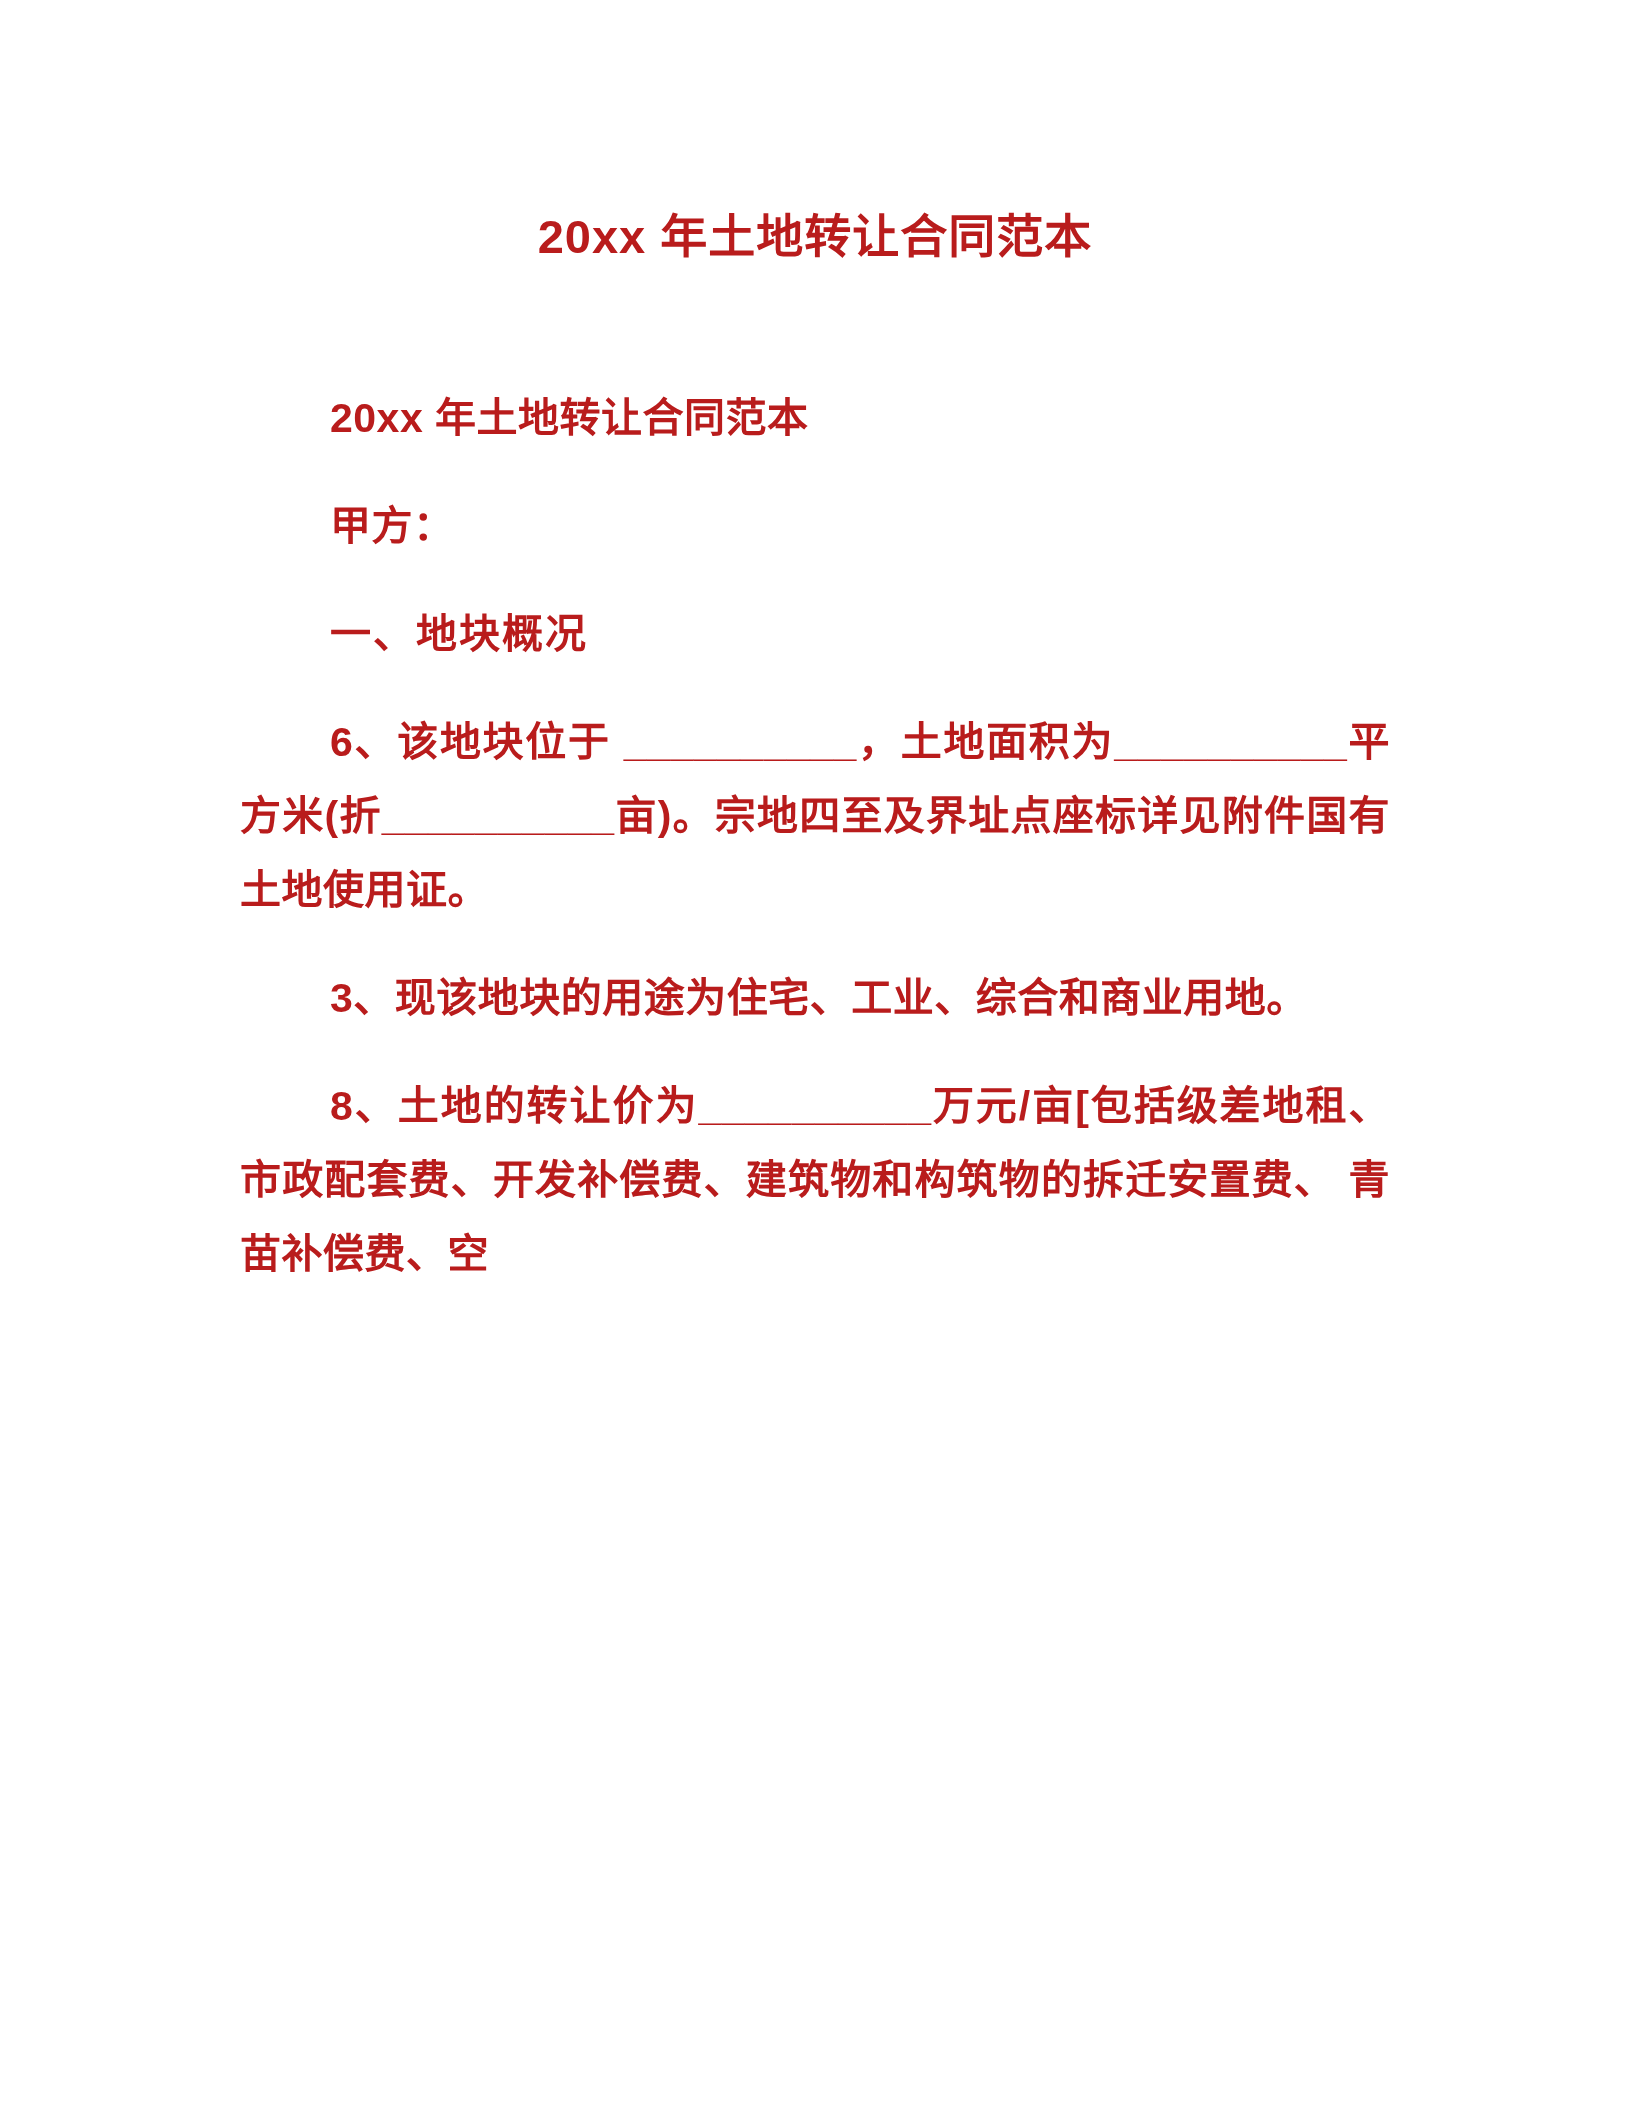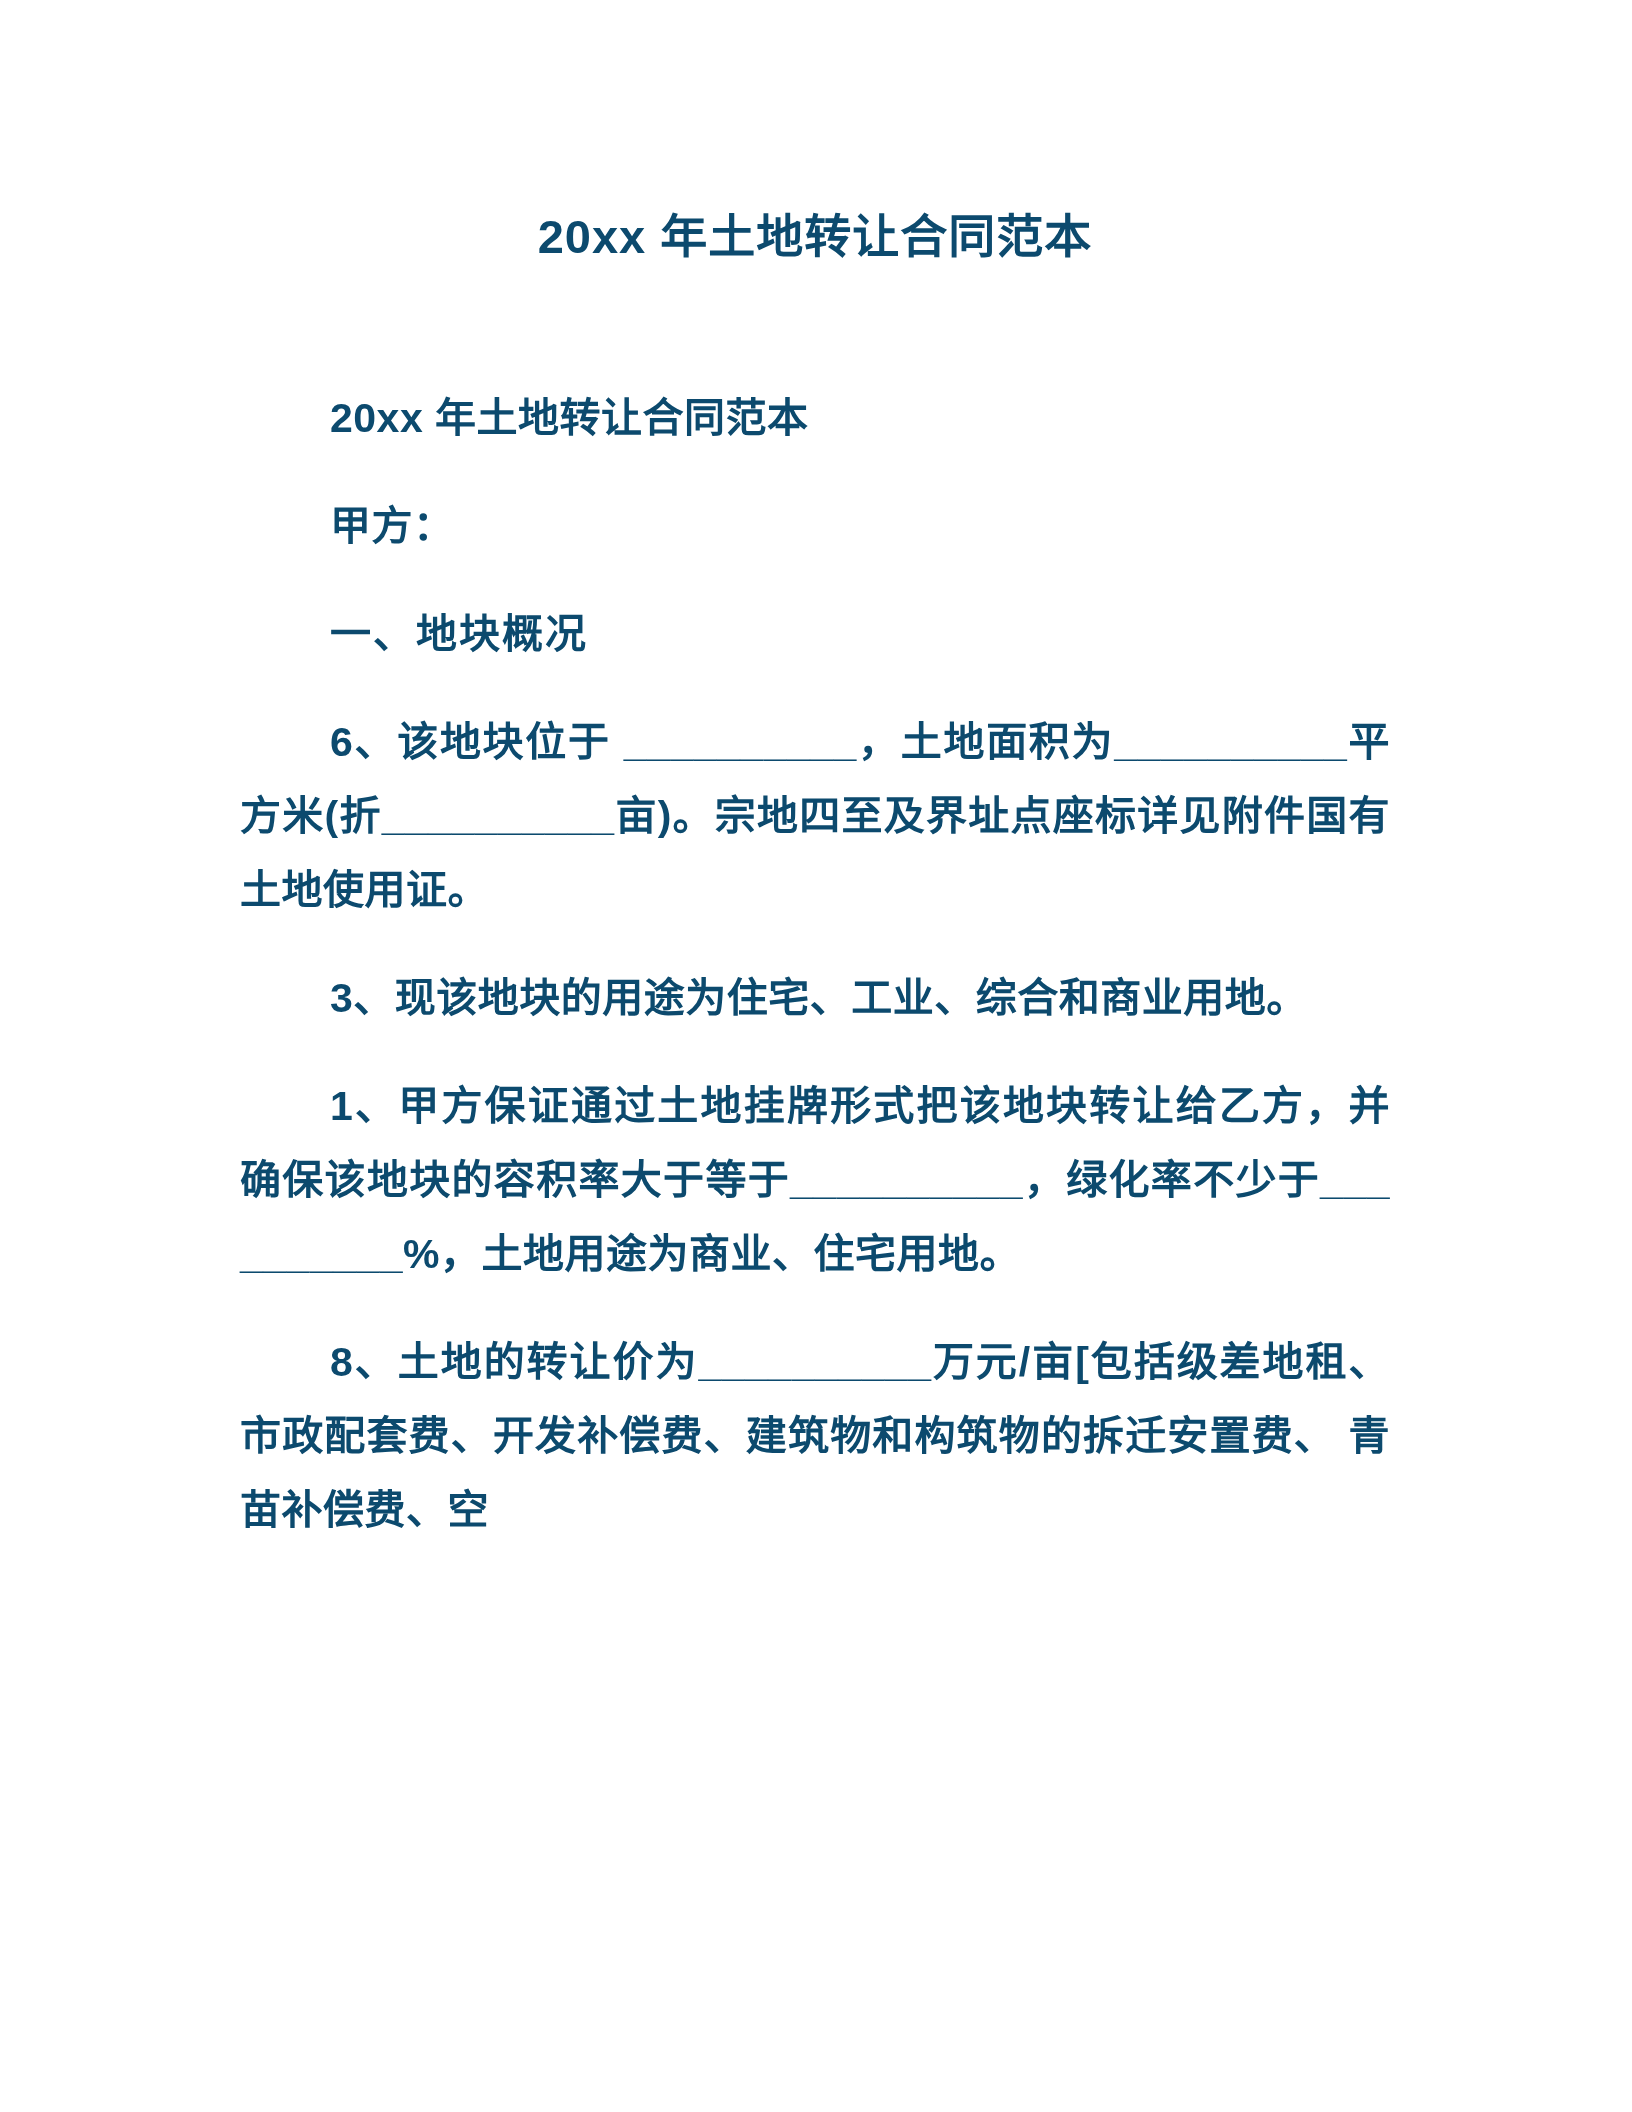--- a/index.html
+++ b/index.html
@@ -8,21 +8,21 @@
     background: #ffffff;
   }
   .page {
     position: relative;
     width: 1632px;
     height: 2112px;
     background: #ffffff;
     box-sizing: border-box;
     padding: 205px 242px 0 240px;
     font-family: "Liberation Sans", "DejaVu Sans", sans-serif;
-    color: #0c4a6e;
+    color: #b91c1c;
     overflow: hidden;
   }
   .doc-title {
     margin: 0 0 112px 0;
     font-size: 47px;
     line-height: 64px;
     font-weight: 700;
     text-align: center;
     letter-spacing: 1px;
   }
@@ -53,16 +53,15 @@
 
 
 
   <p class="para heading">一、地块概况</p>
 
   <p class="para">6、该地块位于 __________，土地面积为__________平方米(折__________亩)。宗地四至及界址点座标详见附件国有 土地使用证。</p>
 
   <p class="para">3、现该地块的用途为住宅、工业、综合和商业用地。</p>
 
 
-  <p class="para">1、甲方保证通过土地挂牌形式把该地块转让给乙方，并确保该地块的容积率大于等于__________，绿化率不少于__________%，土地用途为商业、住宅用地。</p>
 
   <p class="para">8、土地的转让价为__________万元/亩[包括级差地租、市政配套费、开发补偿费、建筑物和构筑物的拆迁安置费、 青苗补偿费、空</p>
 </div>
 
 </body></html>

